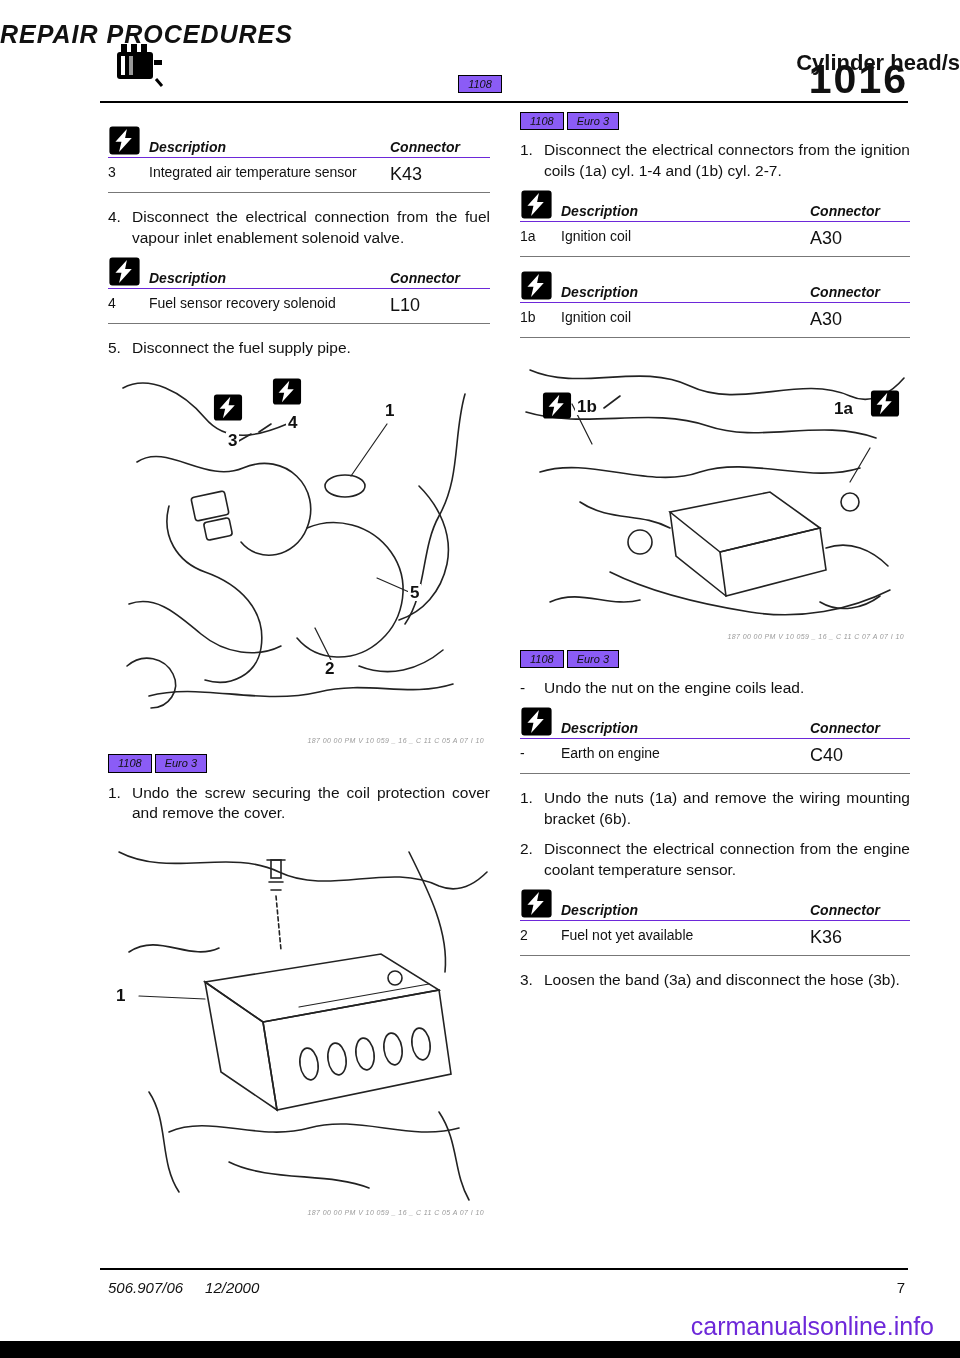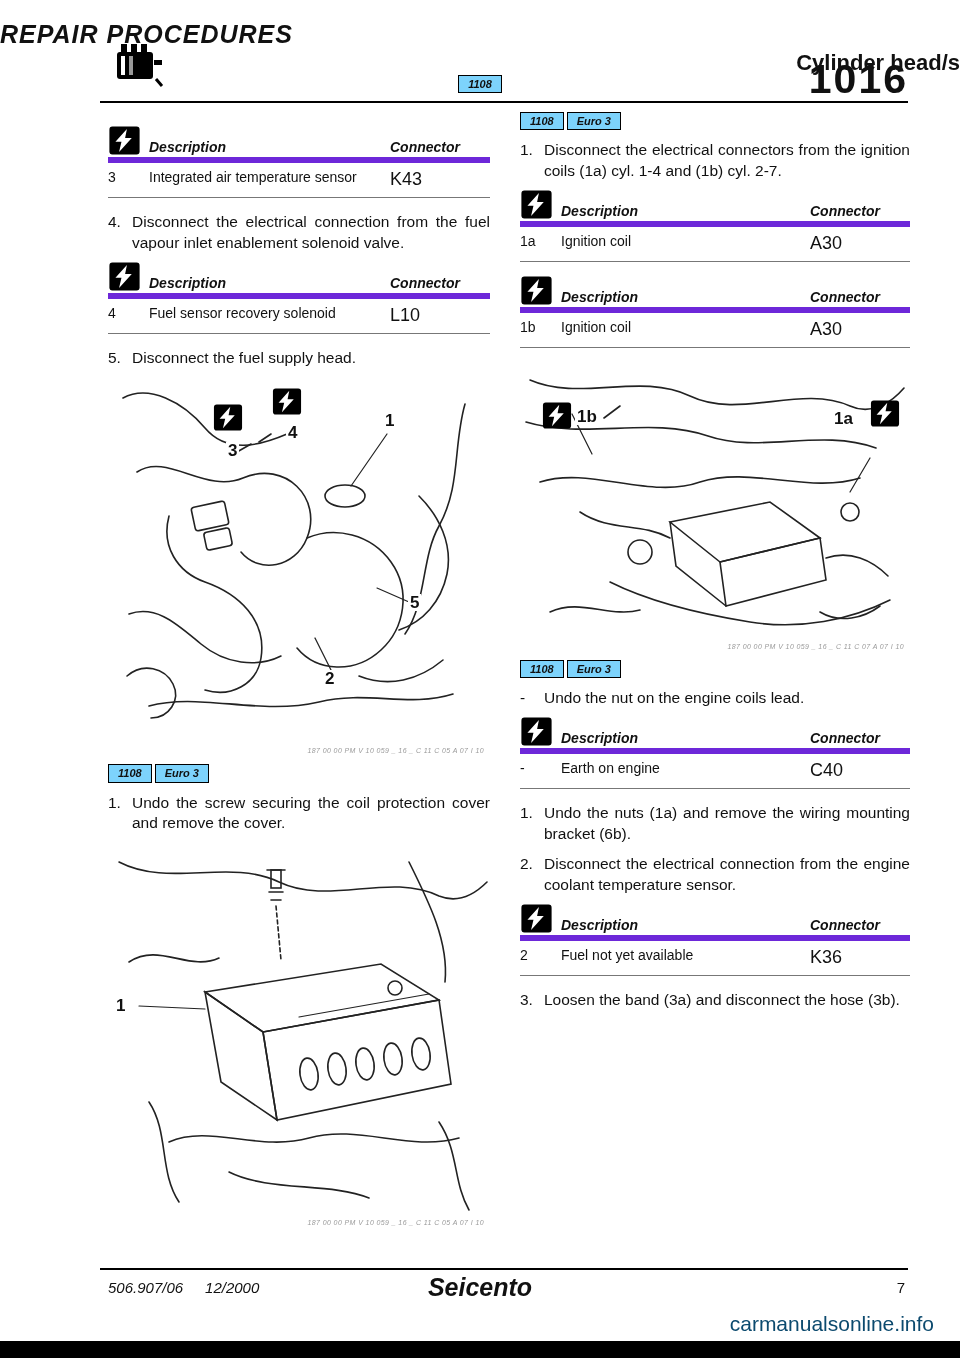--- a/index.html
+++ b/index.html
@@ -15,30 +15,30 @@
   .header-title { position:absolute; top:20px; left:0; width:100%; text-align:left;
     font-size:25px; font-weight:bold; font-style:italic; letter-spacing:1px; }
   .header-sub { position:absolute; top:50px; left:0; width:100%; text-align:right;
     font-size:22px; font-weight:bold; }
   .header-badge-wrap { position:absolute; top:74px; left:0; width:100%; text-align:center; }
   .page-code { position:absolute; top:56px; right:52px; font-size:41px; font-weight:bold; letter-spacing:2px; }
   .hrule { position:absolute; top:101px; left:100px; width:808px; border-top:2px solid #000; }
 
   
   .badge-row { display:flex; gap:3px; margin:2px 0 4px; }
-  .badge { display:inline-block; border:1px solid #000; background:#7dd3fc;
-    font-size:11px; font-weight:bold; font-style:italic; padding:1px 9px; line-height:1.3; }
+  .badge { display:inline-block; border:1px solid #000; background:#8b5cf6;
+    font-size:11px; font-weight:normal; font-style:italic; padding:1px 9px; line-height:1.3; }
 
   
   .col-left  { position:absolute; left:108px; top:118px; width:382px; }
   .col-right { position:absolute; left:520px; top:110px; width:390px; }
 
   
   .etable { margin:8px 0 14px; }
-  .etable .head { display:flex; align-items:flex-end; border-bottom:6px solid #6d28d9; padding-bottom:2px; }
+  .etable .head { display:flex; align-items:flex-end; border-bottom:1px solid #6d28d9; padding-bottom:2px; }
   .bolt-box { width:33px; height:29px; flex:none; margin-right:8px; }
   .bolt-box svg { width:100%; height:100%; display:block; }
   .th { font-weight:bold; font-style:italic; font-size:14px; }
   .th.c-desc { flex:1; }
   .th.c-conn { width:100px; }
   .etable .trow { display:flex; border-bottom:1px solid #777; padding:6px 0 7px; }
   .trow .c-ref  { width:41px; flex:none; font-size:14px; }
   .trow .c-desc { flex:1; font-size:14px; }
   .trow .c-conn { width:100px; flex:none; font-size:18px; }
 
@@ -59,21 +59,21 @@
   #fig-coils { height:292px; }
   #fig-coil-cover { height:388px; }
 
   
   .footer-rule { position:absolute; top:1268px; left:100px; width:808px; border-top:2px solid #000; }
   .footer-left { position:absolute; top:1279px; left:108px; font-size:15px; font-style:italic; }
   .footer-left span { margin-right:22px; }
   .footer-center { position:absolute; top:1273px; left:0; width:100%; text-align:center;
     font-size:25px; font-weight:bold; font-style:italic; }
   .footer-right { position:absolute; top:1279px; right:55px; font-size:15px; }
-  .watermark { position:absolute; top:1312px; right:26px; font-size:21px; color:#0c4a6e; }
+  .watermark { position:absolute; top:1312px; right:26px; font-size:25px; color:#6d28d9; }
   .bottom-bar { position:absolute; bottom:0; left:0; width:100%; height:17px; background:#000; }
 </style>
 </head>
 <body>
 
 <div class="page">
 
   <div class="engine-icon">
     <svg viewBox="0 0 54 48">
       <rect x="5" y="12" width="36" height="27" rx="3" fill="#000"></rect>
@@ -132,21 +132,21 @@
       </div>
       <div class="trow">
         <span class="c-ref">4</span>
         <span class="c-desc">Fuel sensor recovery solenoid</span>
         <span class="c-conn">L10</span>
       </div>
     </div>
 
     <div class="step">
       <span class="n">5.</span>
-      <span class="t">Disconnect the fuel supply head.</span>
+      <span class="t">Disconnect the fuel supply pipe.</span>
     </div>
 
     <div class="figure" id="fig-fuel-pipes">
       <svg class="art" viewBox="0 0 380 382" fill="none" stroke="#222" stroke-width="1.6" stroke-linecap="round">
         <path d="M14,22 C40,8 74,26 96,52 C118,78 150,70 178,58"></path>
         <path d="M356,28 C344,70 352,110 330,150 C312,182 318,226 296,258"></path>
         <path d="M28,96 C58,76 96,118 134,102 C176,84 214,122 198,162 C186,192 150,198 132,176"></path>
         <path d="M60,140 C52,170 68,196 96,206 C130,218 158,244 152,282 C148,308 122,322 96,314"></path>
         <path d="M198,162 C226,150 262,158 282,186 C302,214 296,252 272,274 C246,298 208,296 188,272"></path>
         <path d="M310,120 C330,140 344,168 338,198 C332,226 314,246 290,254"></path>
@@ -364,18 +364,17 @@
       <span class="n">3.</span>
       <span class="t">Loosen the band (3a) and disconnect the hose (3b).</span>
     </div>
 
   </div>
 
   <div class="footer-rule"></div>
   <div class="footer-left">
     <span>506.907/06</span><span>12/2000</span>
   </div>
-  <div class="footer-center">Seicento</div>
   <div class="footer-right">7</div>
   <div class="watermark">carmanualsonline.info</div>
   <div class="bottom-bar"></div>
 
 </div>
 
 </body></html>

